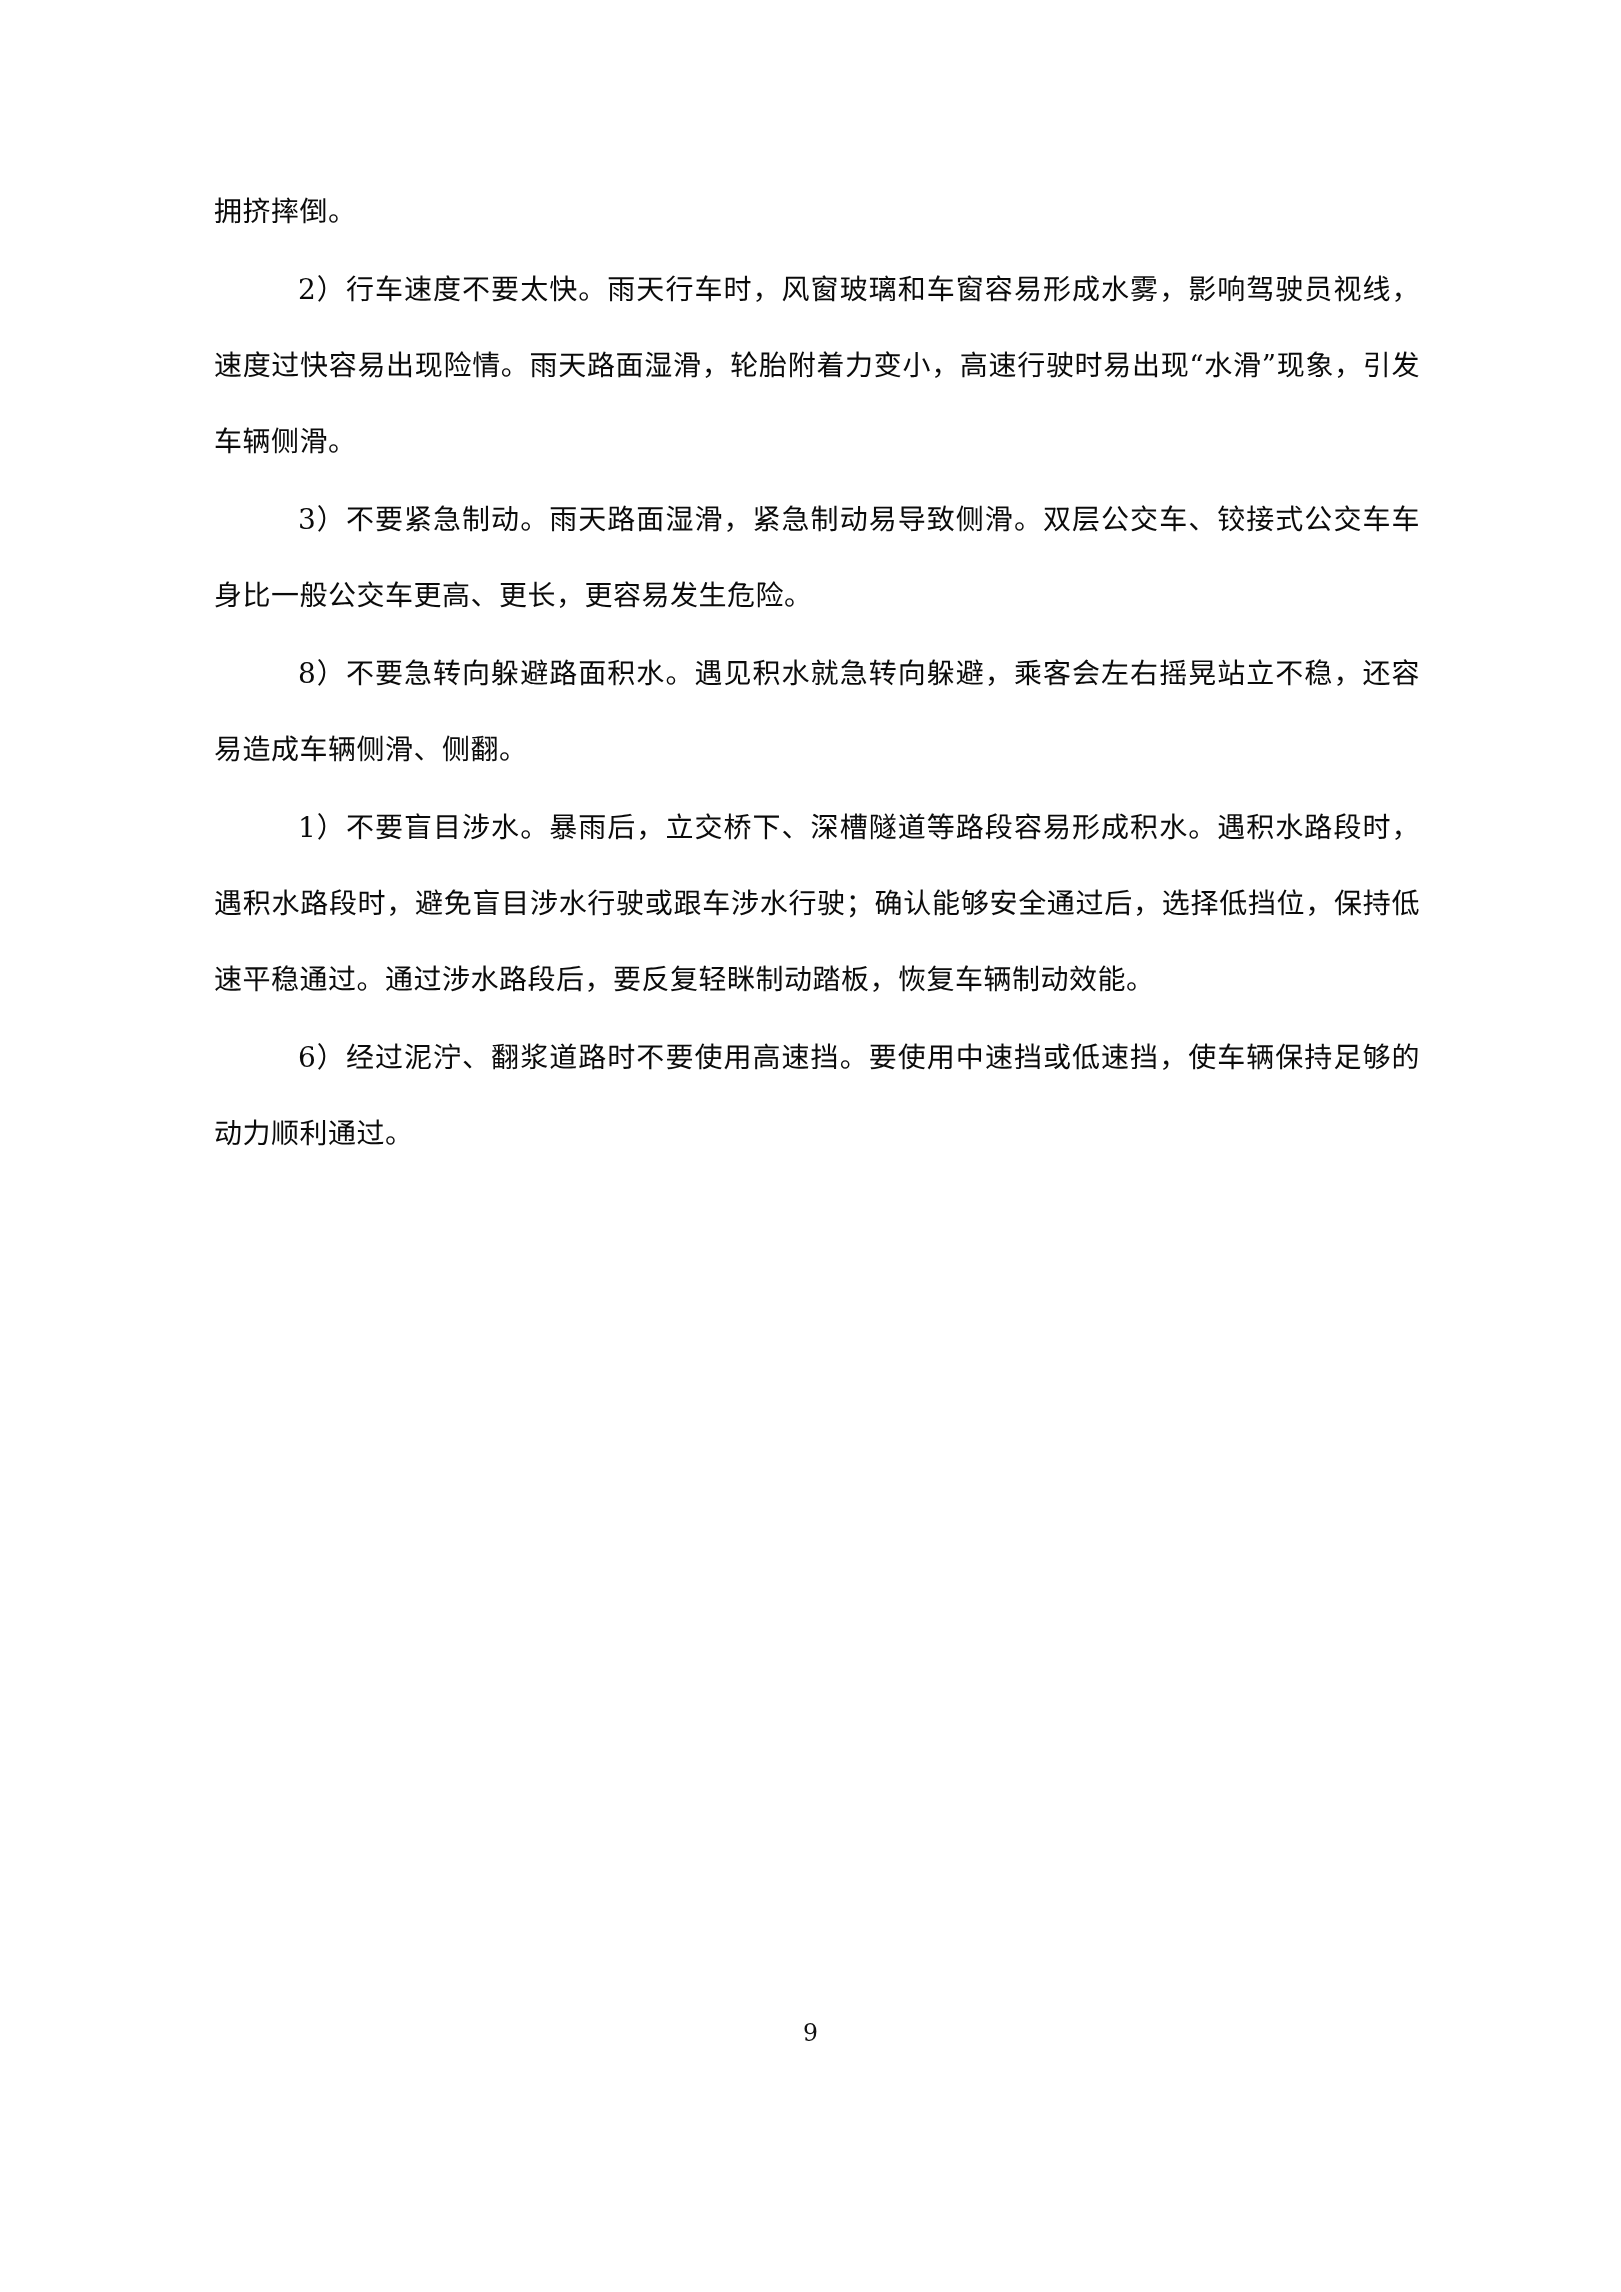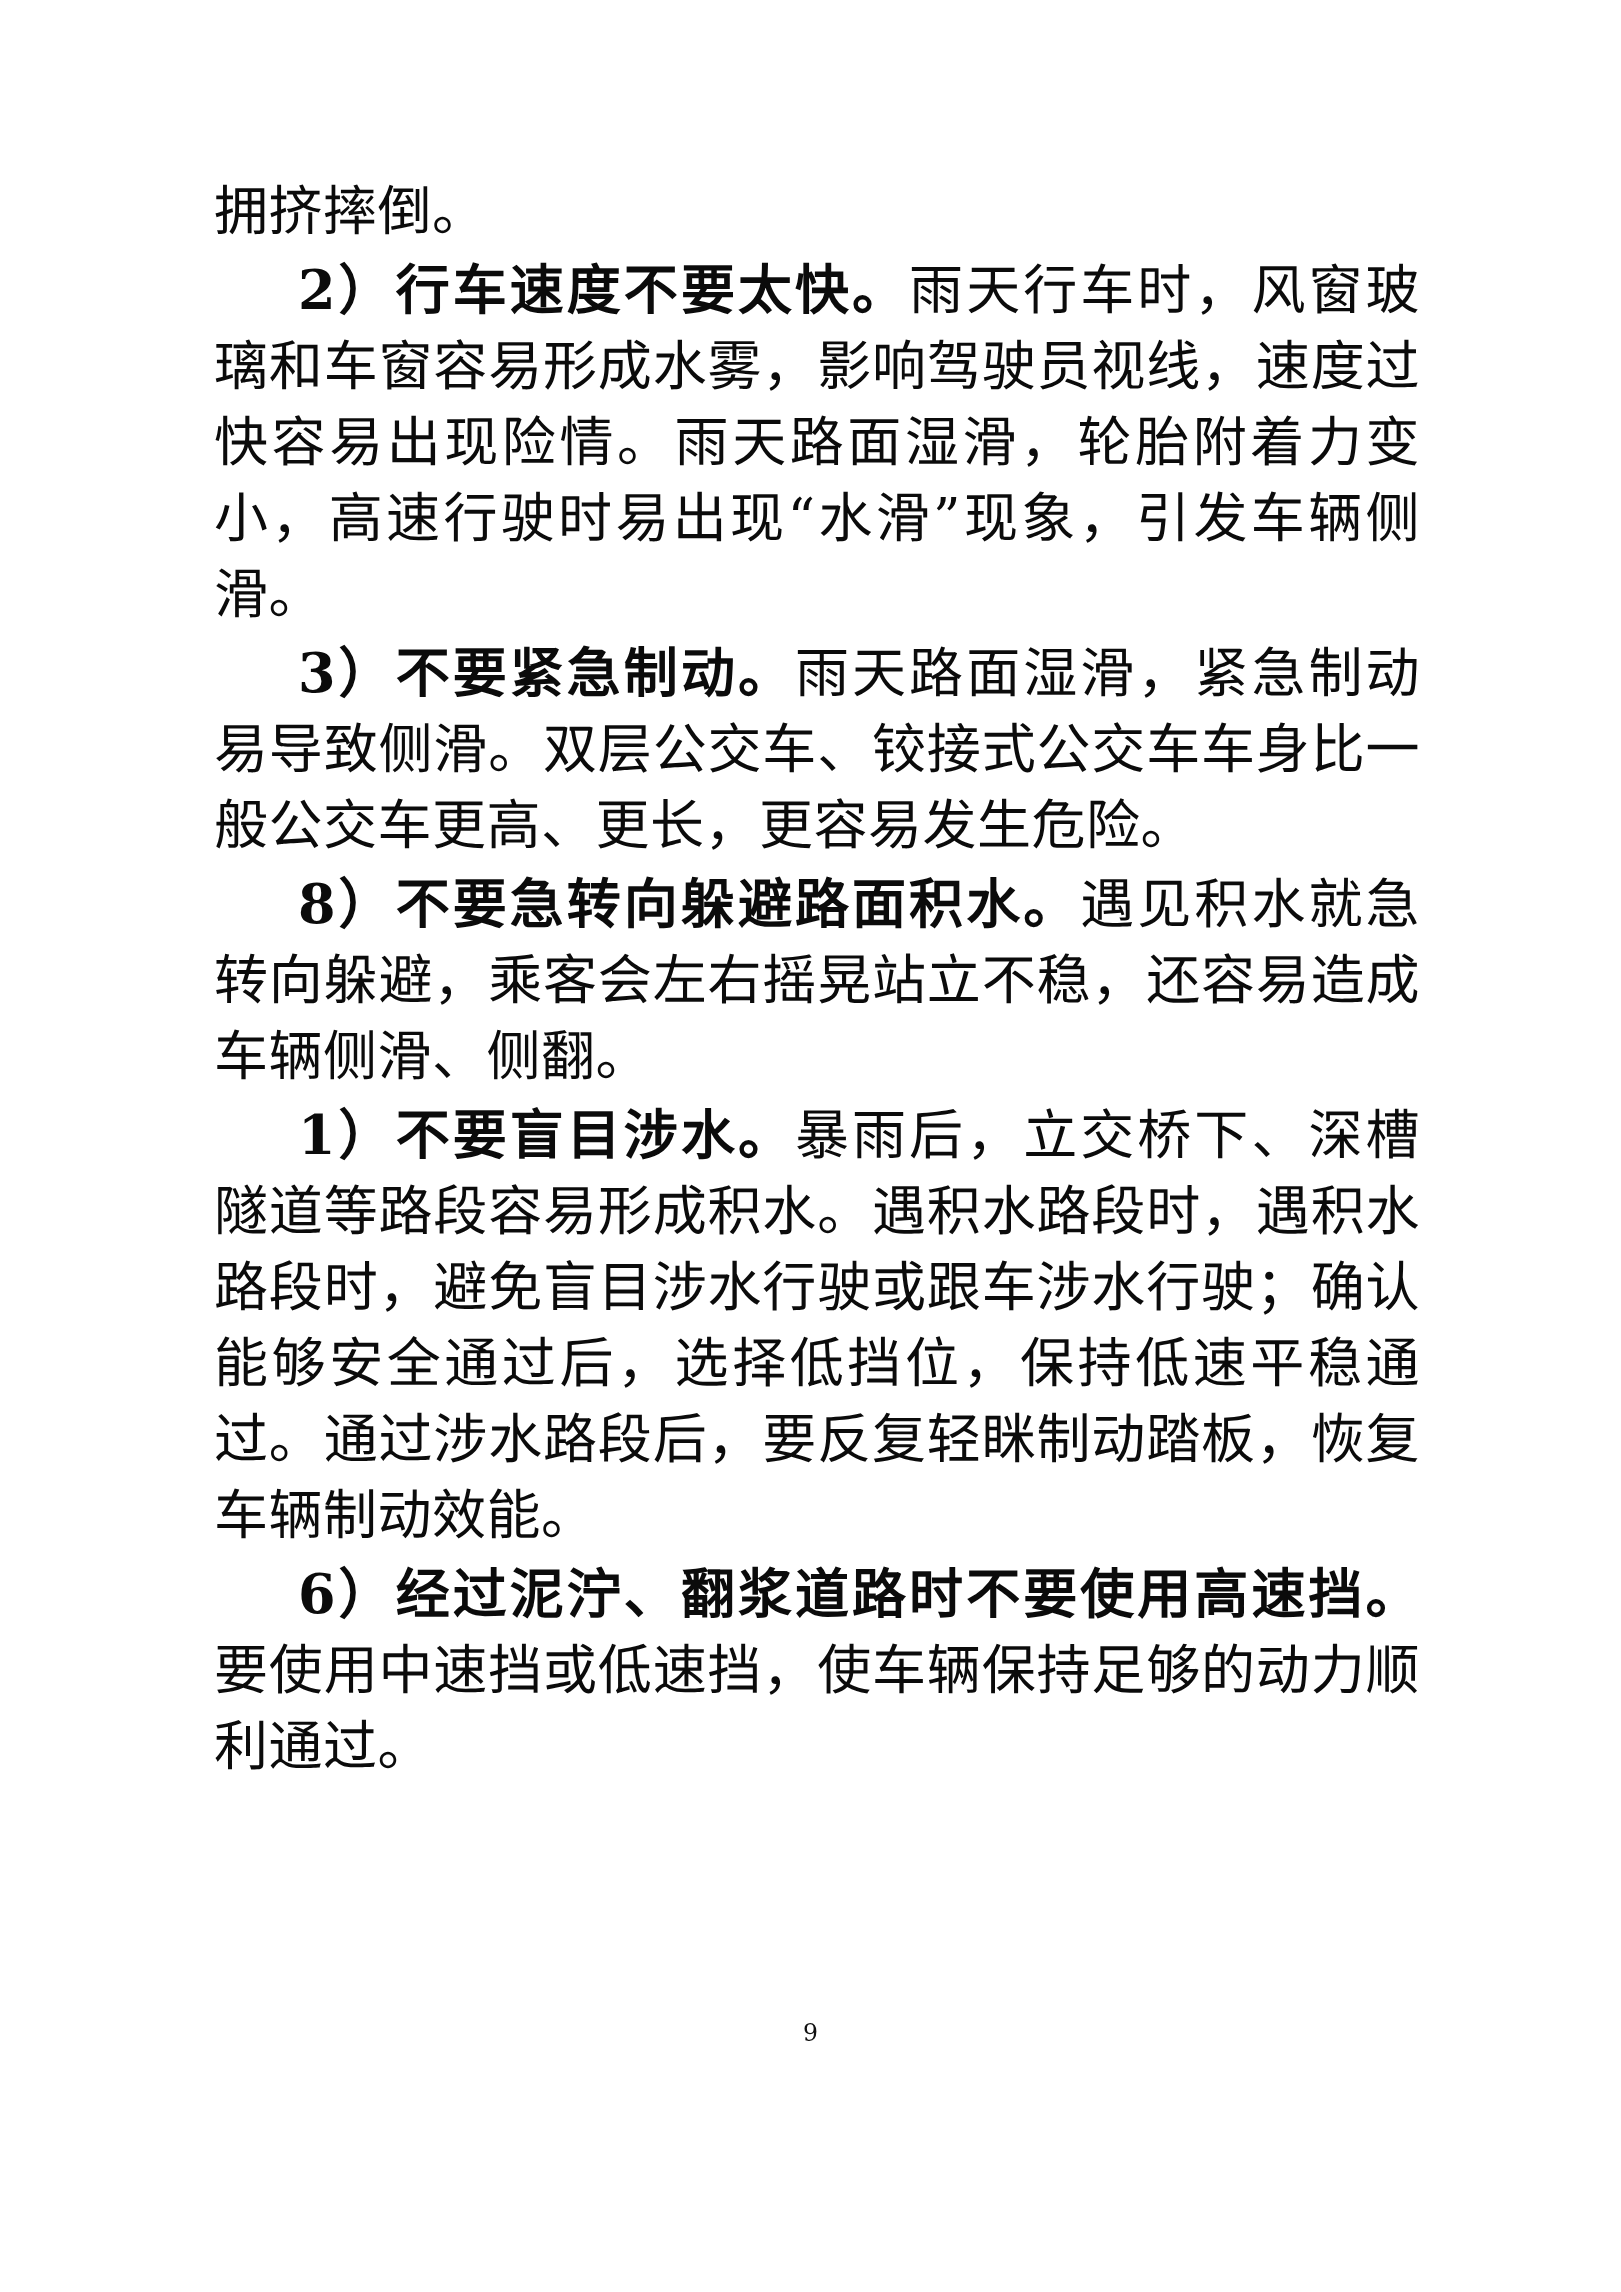--- a/index.html
+++ b/index.html
@@ -17,33 +17,33 @@
     overflow: hidden;
   }
   .content {
     position: absolute;
     left: 214px;
     top: 174px;
     width: 1206px;
   }
   .para {
     font-family: "DejaVu Serif", "Liberation Serif", serif;
-    font-size: 54px;
+    font-size: 28px;
     line-height: 76px;
     color: #0b0b0b;
     text-align: justify;
     text-justify: inter-ideograph;
     margin: 0 0 2px 0;
     letter-spacing: 0.5px;
   }
   .indent {
     text-indent: 84px;
   }
   .lead {
-    font-weight: bold;
+    font-weight: normal;
     margin-top: 40px;
   }
   .page-number {
     position: absolute;
     left: 0;
     right: 0;
     top: 2019px;
     text-align: center;
     font-family: "DejaVu Serif", "Liberation Serif", serif;
     font-size: 23.5px;

